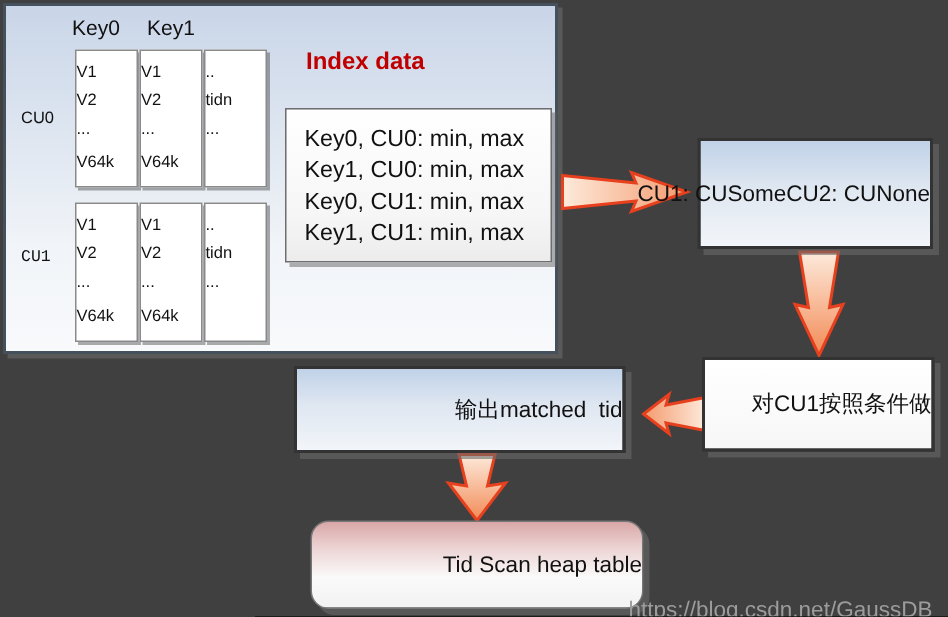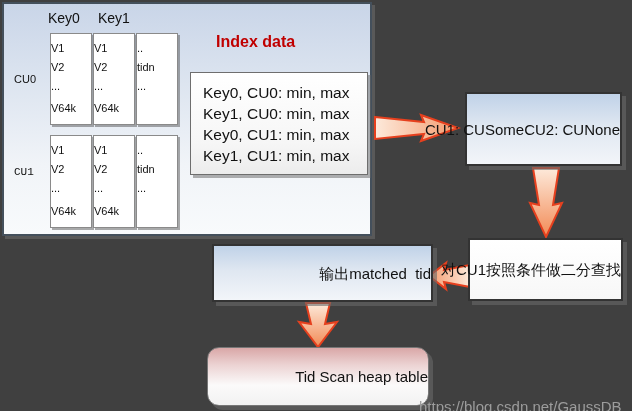--- a/index.html
+++ b/index.html
@@ -58,21 +58,21 @@
 <body>
 
 <div id="canvas">
 
   <div class="abs big-panel">
 
     <span class="abs hdr" style="left:44px;top:6px;">Key0</span>
     <span class="abs hdr" style="left:94px;top:6px;">Key1</span>
     <span class="abs hdr bold" style="left:139px;top:6px;">tid</span>
 
-    <span class="abs index-title" style="left:212px;top:29px;">Index data</span>
+    <span class="abs index-title" style="left:200px;top:29px;">Index data</span>
 
     <span class="abs cu-label" style="left:10px;top:69px;">CU0</span>
     <div class="abs col-group" style="left:46px;top:29px;height:92px;">
       <div class="col" style="height:92px;">
         <span>V1</span>
         <span>V2</span>
         <span>...</span>
         <span class="bottom">V64k</span>
       </div>
       <div class="col" style="height:92px;">
@@ -157,24 +157,23 @@
     <polygon points="9,1 33,1 28,22 40,20 21,45 2,20 14,22" fill="url(#ag4)" stroke="#e6401e" stroke-width="2"></polygon>
   </svg>
 
   <div class="abs node blue-grad" style="left:465px;top:92px;width:157px;height:74px;">
     <div>CU1: CUSome</div>
     <div>CU2: CUNone</div>
   </div>
 
   <div class="abs node white-grad" style="left:468px;top:238px;width:155px;height:63px;">
     <div>对CU1按照条件做</div>
-    <div>二分查找</div>
   </div>
 
-  <div class="abs node blue-grad" style="left:212px;top:244px;width:221px;height:58px;">
+  <div class="abs node blue-grad" style="left:196px;top:244px;width:221px;height:58px;">
     <div>输出matched  tid</div>
   </div>
 
   <div class="abs node heap pink-grad" style="left:207px;top:347px;width:222px;height:59px;border-radius:12px;">
     <div>Tid Scan heap table</div>
   </div>
 
   <span class="abs watermark" style="left:419px;top:378px;margin-top:20px;">https://blog.csdn.net/GaussDB</span>
 
 </div>

